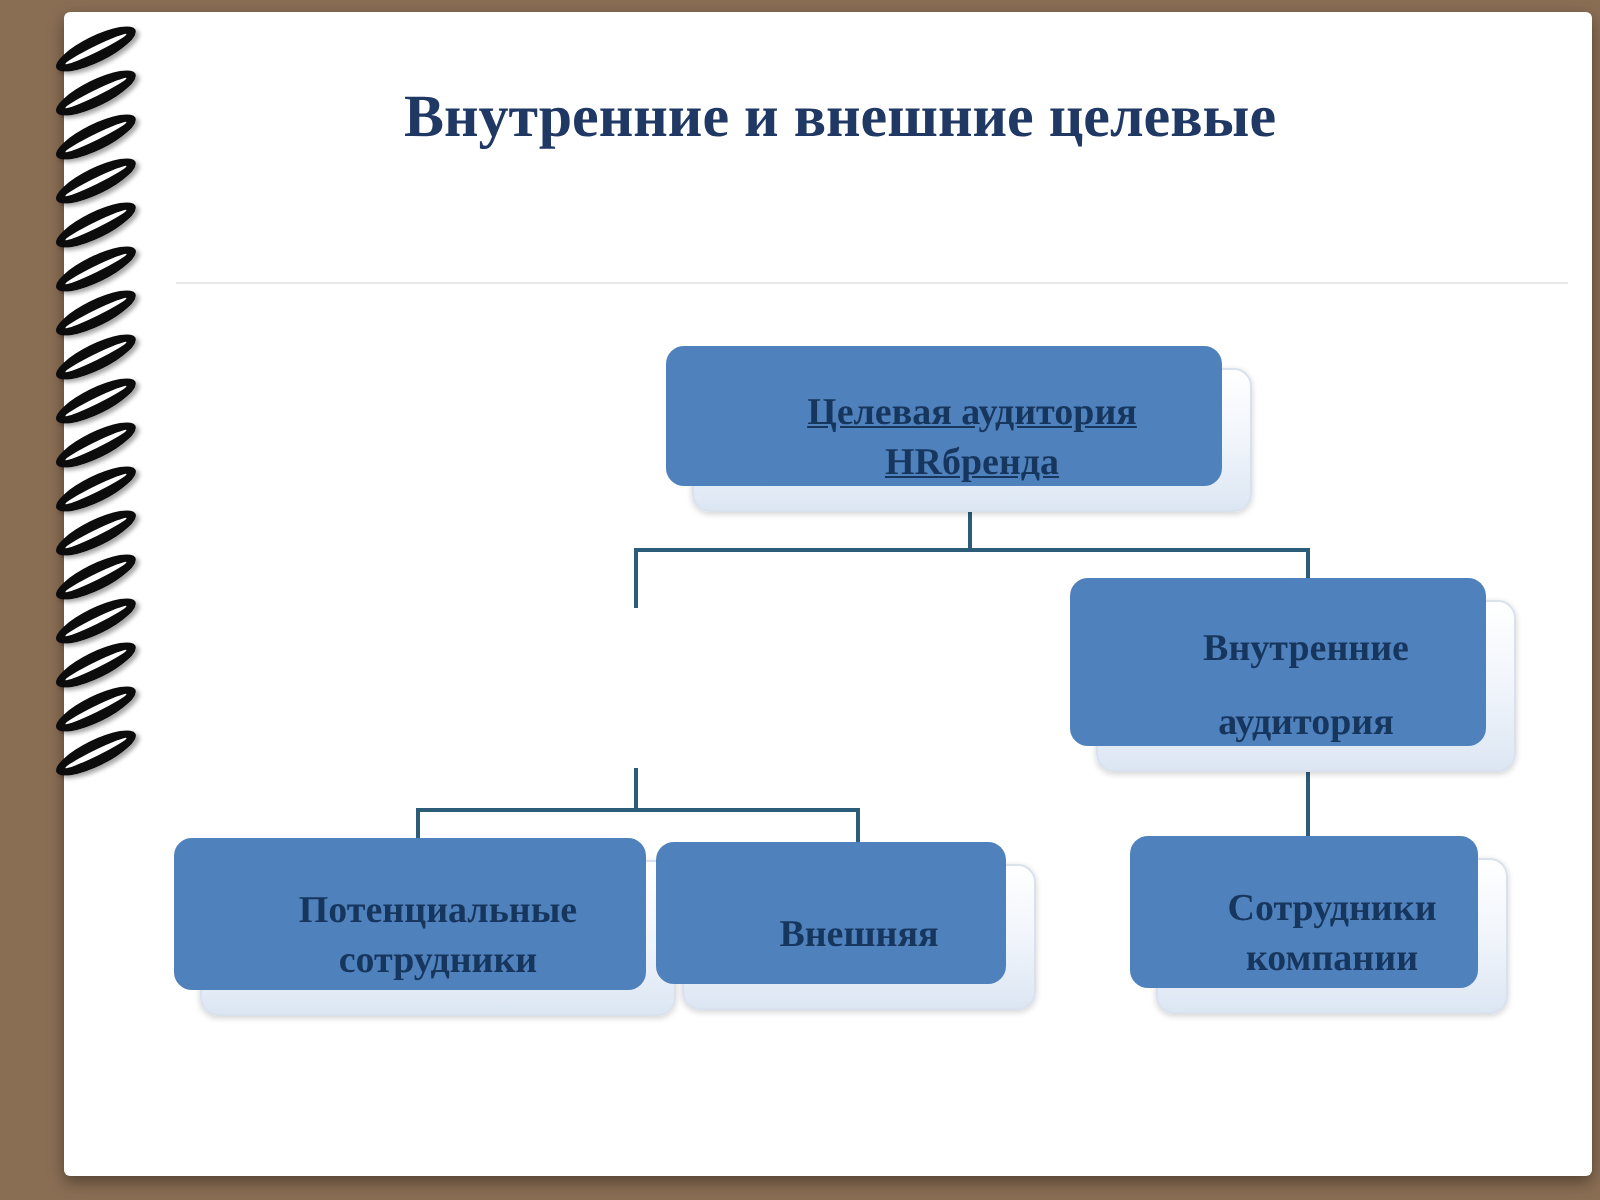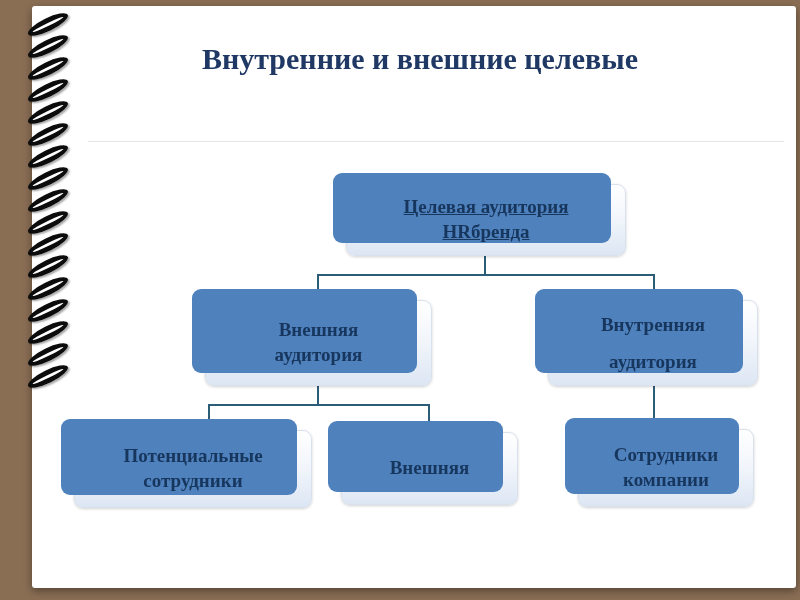--- a/index.html
+++ b/index.html
@@ -109,29 +109,26 @@
     <div class="conn" style="left:317px;top:384px;width:2px;height:22px;"></div>
     <div class="conn" style="left:208px;top:404px;width:222px;height:2px;"></div>
     <div class="conn" style="left:208px;top:404px;width:2px;height:30px;"></div>
     <div class="conn" style="left:428px;top:404px;width:2px;height:32px;"></div>
     <div class="conn" style="left:653px;top:384px;width:2px;height:50px;"></div>
 
     <div class="node" style="left:346px;top:184px;width:280px;height:72px;text-decoration:underline;">
       <span style="max-width:230px;">Целевая аудитория HRбренда</span>
     </div>
 
-    <div class="node" style="left:205px;top:300px;width:227px;height:86px;">
-      <span style="max-width:140px;">Внешняя аудитория</span>
+
+    <div class="node spread" style="left:548px;top:300px;width:210px;height:86px;">
+      <span style="max-width:150px;">Внутренние аудитория</span>
     </div>
 
-    <div class="node spread" style="left:548px;top:300px;width:210px;height:86px;">
-      <span style="max-width:150px;">Внутренняя аудитория</span>
-    </div>
-
-    <div class="node" style="left:74px;top:430px;width:238px;height:78px;align-items:center;">
+    <div class="node" style="left:100px;top:430px;width:238px;height:78px;align-items:center;">
       <span style="max-width:210px;">Потенциальные сотрудники</span>
     </div>
 
     <div class="node" style="left:341px;top:432px;width:177px;height:73px;">
       <span>Внешняя</span>
     </div>
 
     <div class="node" style="left:578px;top:429px;width:176px;height:78px;">
       <span style="max-width:145px;">Сотрудники компании</span>
     </div>

